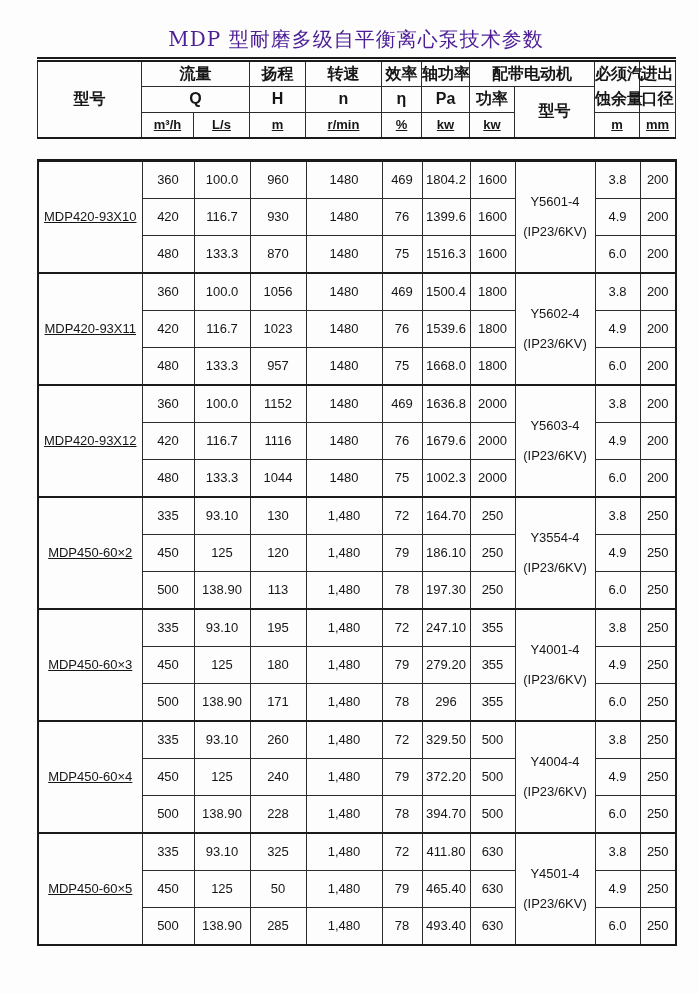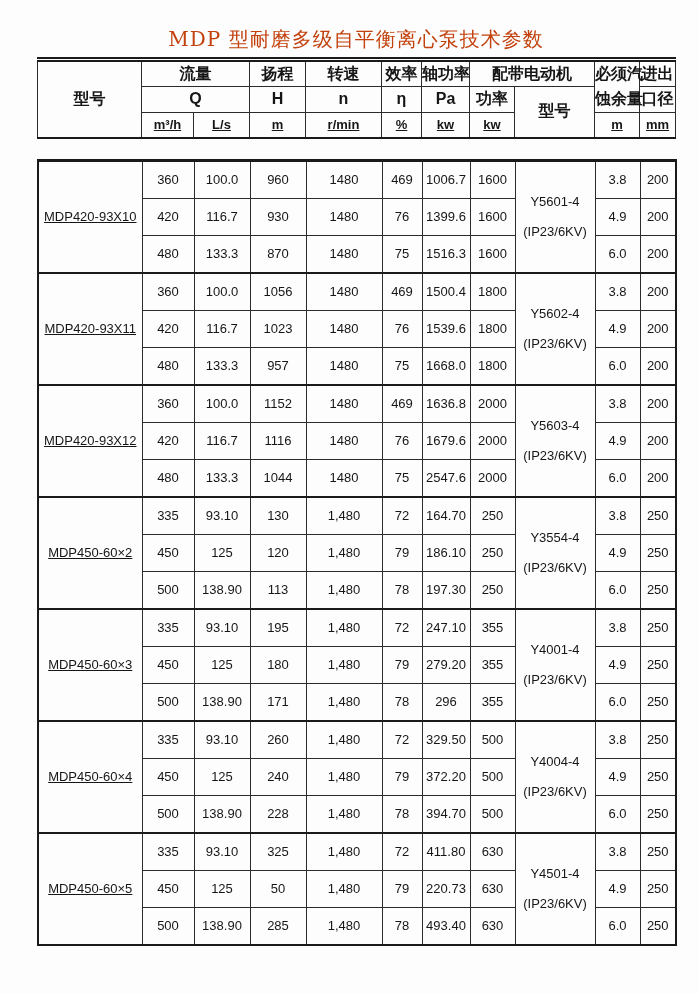--- a/index.html
+++ b/index.html
@@ -10,21 +10,21 @@
     color: #161616;
     overflow: hidden;
   }
   .page { padding: 26px 0 0 37px; }
   .doc-title {
     width: 638px;
     text-align: center;
     font-family: "DejaVu Serif", "Liberation Serif", serif;
     font-size: 20px;
     letter-spacing: 1px;
-    color: #c2410c;
+    color: #4c1d95;
     margin-bottom: 4px;
     white-space: nowrap;
   }
   table {
     width: 638px;
     border-collapse: collapse;
     table-layout: fixed;
   }
   
   table.hdr {
@@ -143,21 +143,21 @@
           <col style="width:36px">
       </colgroup>
       <tbody id="tbody">
           <tr>
             <td class="model-cell" rowspan="3">MDP420-93X10</td>
             <td>360</td>
             <td>100.0</td>
             <td>960</td>
             <td>1480</td>
             <td>469</td>
-            <td>1006.7</td>
+            <td>1804.2</td>
             <td>1600</td>
             <td class="motor-cell" rowspan="3">
               <div class="motor-line">Y5601-4</div>
               <div class="motor-line">(IP23/6KV)</div>
             </td>
             <td>3.8</td>
             <td>200</td>
           </tr>
           <tr>
             <td>420</td>
@@ -245,21 +245,21 @@
             <td>2000</td>
             <td>4.9</td>
             <td>200</td>
           </tr>
           <tr>
             <td>480</td>
             <td>133.3</td>
             <td>1044</td>
             <td>1480</td>
             <td>75</td>
-            <td>2547.6</td>
+            <td>1002.3</td>
             <td>2000</td>
             <td>6.0</td>
             <td>200</td>
           </tr>
           <tr class="block-start">
             <td class="model-cell" rowspan="3">MDP450-60×2</td>
             <td>335</td>
             <td>93.10</td>
             <td>130</td>
             <td>1,480</td>
@@ -386,21 +386,21 @@
             </td>
             <td>3.8</td>
             <td>250</td>
           </tr>
           <tr>
             <td>450</td>
             <td>125</td>
             <td>50</td>
             <td>1,480</td>
             <td>79</td>
-            <td>220.73</td>
+            <td>465.40</td>
             <td>630</td>
             <td>4.9</td>
             <td>250</td>
           </tr>
           <tr>
             <td>500</td>
             <td>138.90</td>
             <td>285</td>
             <td>1,480</td>
             <td>78</td>

